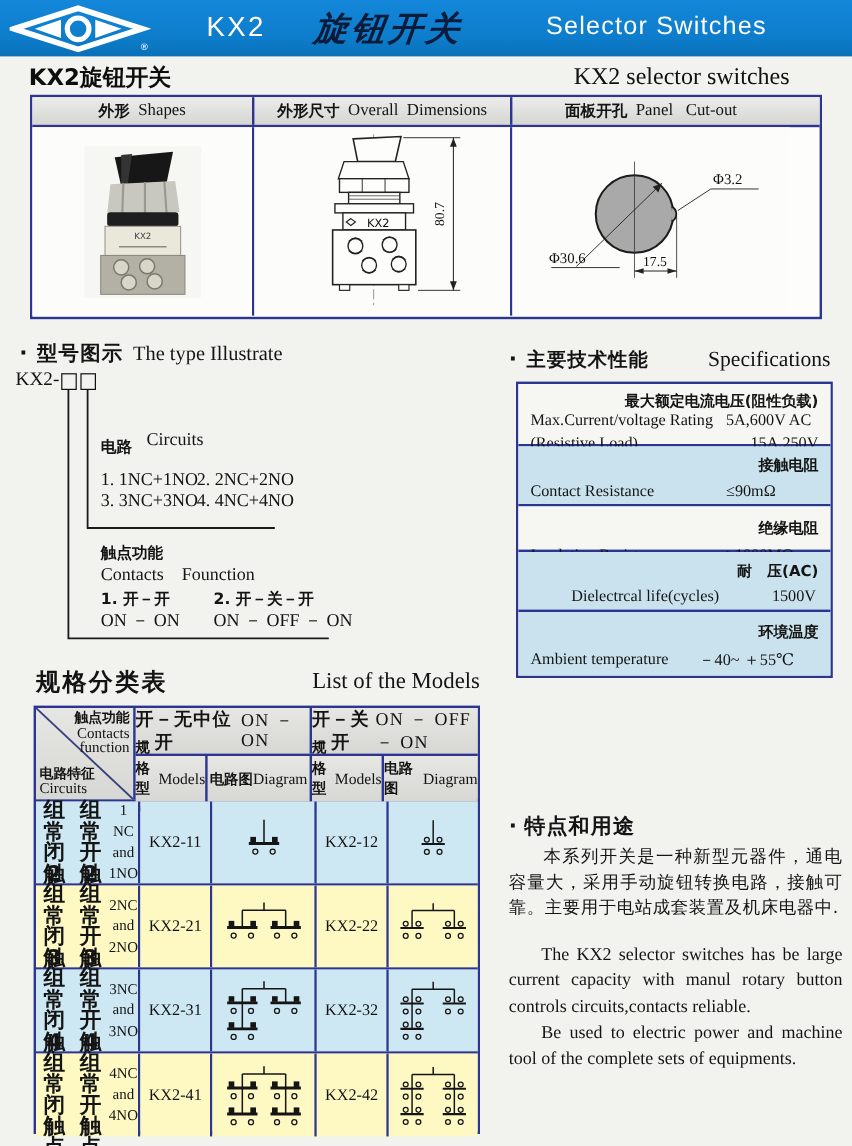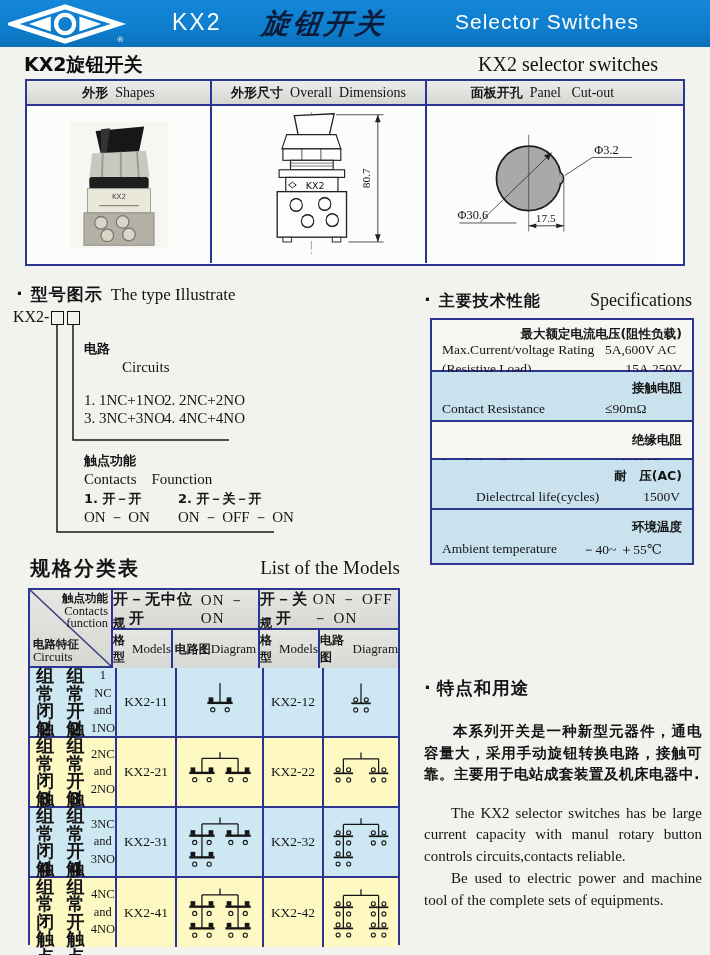--- a/index.html
+++ b/index.html
@@ -99,21 +99,21 @@
   .desc .cn{font-size:18px;font-weight:bold;display:block;}
   .desc .en{font-size:12.5px;font-family:"Liberation Serif","DejaVu Serif",serif;display:block;}
   .model-no{font-size:13.5px;font-family:"Liberation Serif","DejaVu Serif",serif;}
   .diag-cell svg{display:block;}
 
   
   .features{position:absolute;left:424px;top:676px;width:278px;}
   .features .head{display:flex;align-items:baseline;gap:6px;}
   .features .head .bullet{font-size:18px;font-weight:bold;}
   .features .head .cn{font-size:17.5px;font-weight:bold;letter-spacing:1px;}
-  .feat-cn{margin-top:21px;font-size:14.5px;font-weight:bold;line-height:21.5px;
+  .feat-cn{margin-top:4px;font-size:14.5px;font-weight:normal;line-height:21.5px;
            text-align:justify;text-indent:2em;letter-spacing:0.5px;}
   .feat-en{margin-top:17px;font-size:15px;line-height:21.5px;text-align:justify;text-indent:1.8em;
            font-family:"Liberation Serif","DejaVu Serif",serif;}
   .feat-en2{margin-top:1px;font-size:15px;line-height:21.5px;text-align:justify;text-indent:1.8em;
            font-family:"Liberation Serif","DejaVu Serif",serif;}
   .serif{font-family:"Liberation Serif","DejaVu Serif",serif;}
 </style>
 </head>
 <body>
 
@@ -238,21 +238,21 @@
 
   <div class="ti-model">KX2-</div>
   <div class="ti-box" style="left:51px;"></div>
   <div class="ti-box" style="left:67px;"></div>
 
   <svg class="ti-lines abs" width="420" height="245" viewBox="0 0 420 245">
     <path d="M57,25 V232 H274" fill="none" stroke="#1a1a1a" stroke-width="1.5"></path>
     <path d="M73,25 V140 H229" fill="none" stroke="#1a1a1a" stroke-width="1.5"></path>
   </svg>
 
-  <div class="ti-cn" style="left:84px;top:340px;">电路</div>
+  <div class="ti-cn" style="left:84px;top:364px;">电路</div>
   <div class="ti-txt" style="left:122px;top:359px;">Circuits</div>
   <div class="ti-txt" style="left:84px;top:392px;">1. 1NC+1NO</div>
   <div class="ti-txt" style="left:164px;top:392px;">2. 2NC+2NO</div>
   <div class="ti-txt" style="left:84px;top:410px;">3. 3NC+3NO</div>
   <div class="ti-txt" style="left:164px;top:410px;">4. 4NC+4NO</div>
 
   <div class="ti-cn" style="left:84px;top:452px;">触点功能</div>
   <div class="ti-txt" style="left:84px;top:471px;">Contacts    Founction</div>
   <div class="ti-cn" style="left:84px;top:490px;font-family:'DejaVu Sans',sans-serif;">1. 开－开</div>
   <div class="ti-cn" style="left:178px;top:490px;">2. 开－关－开</div>

